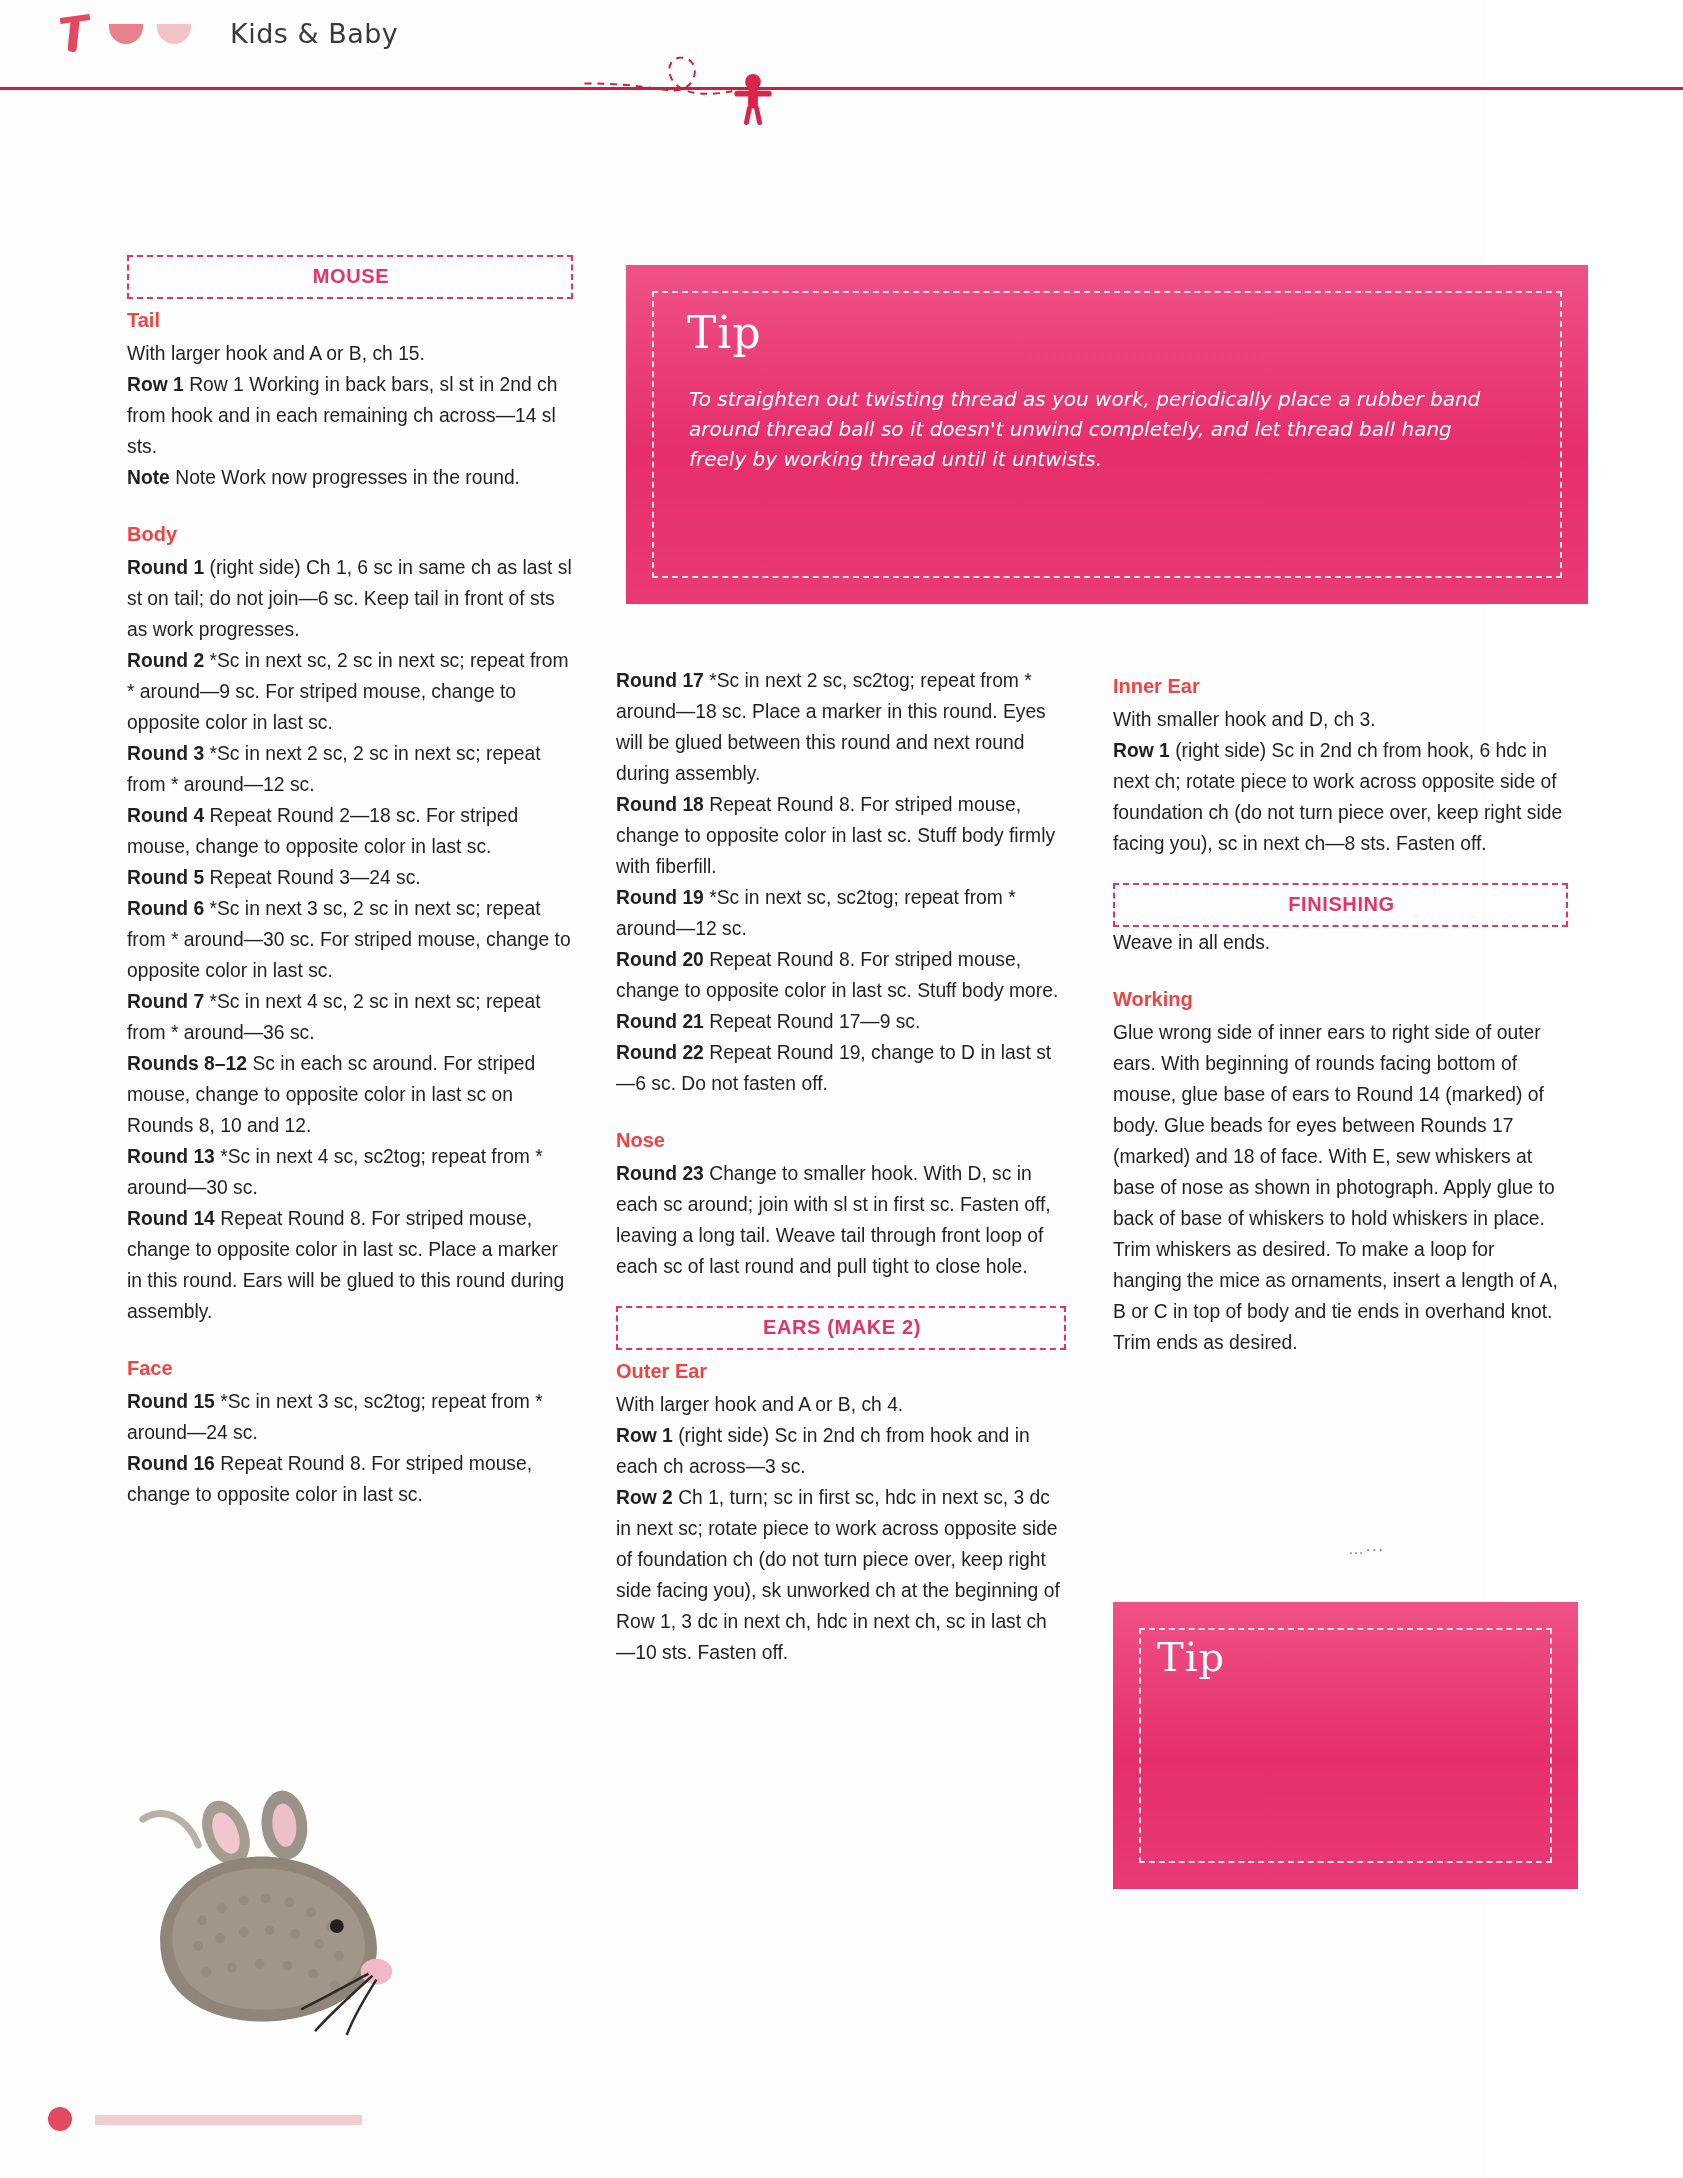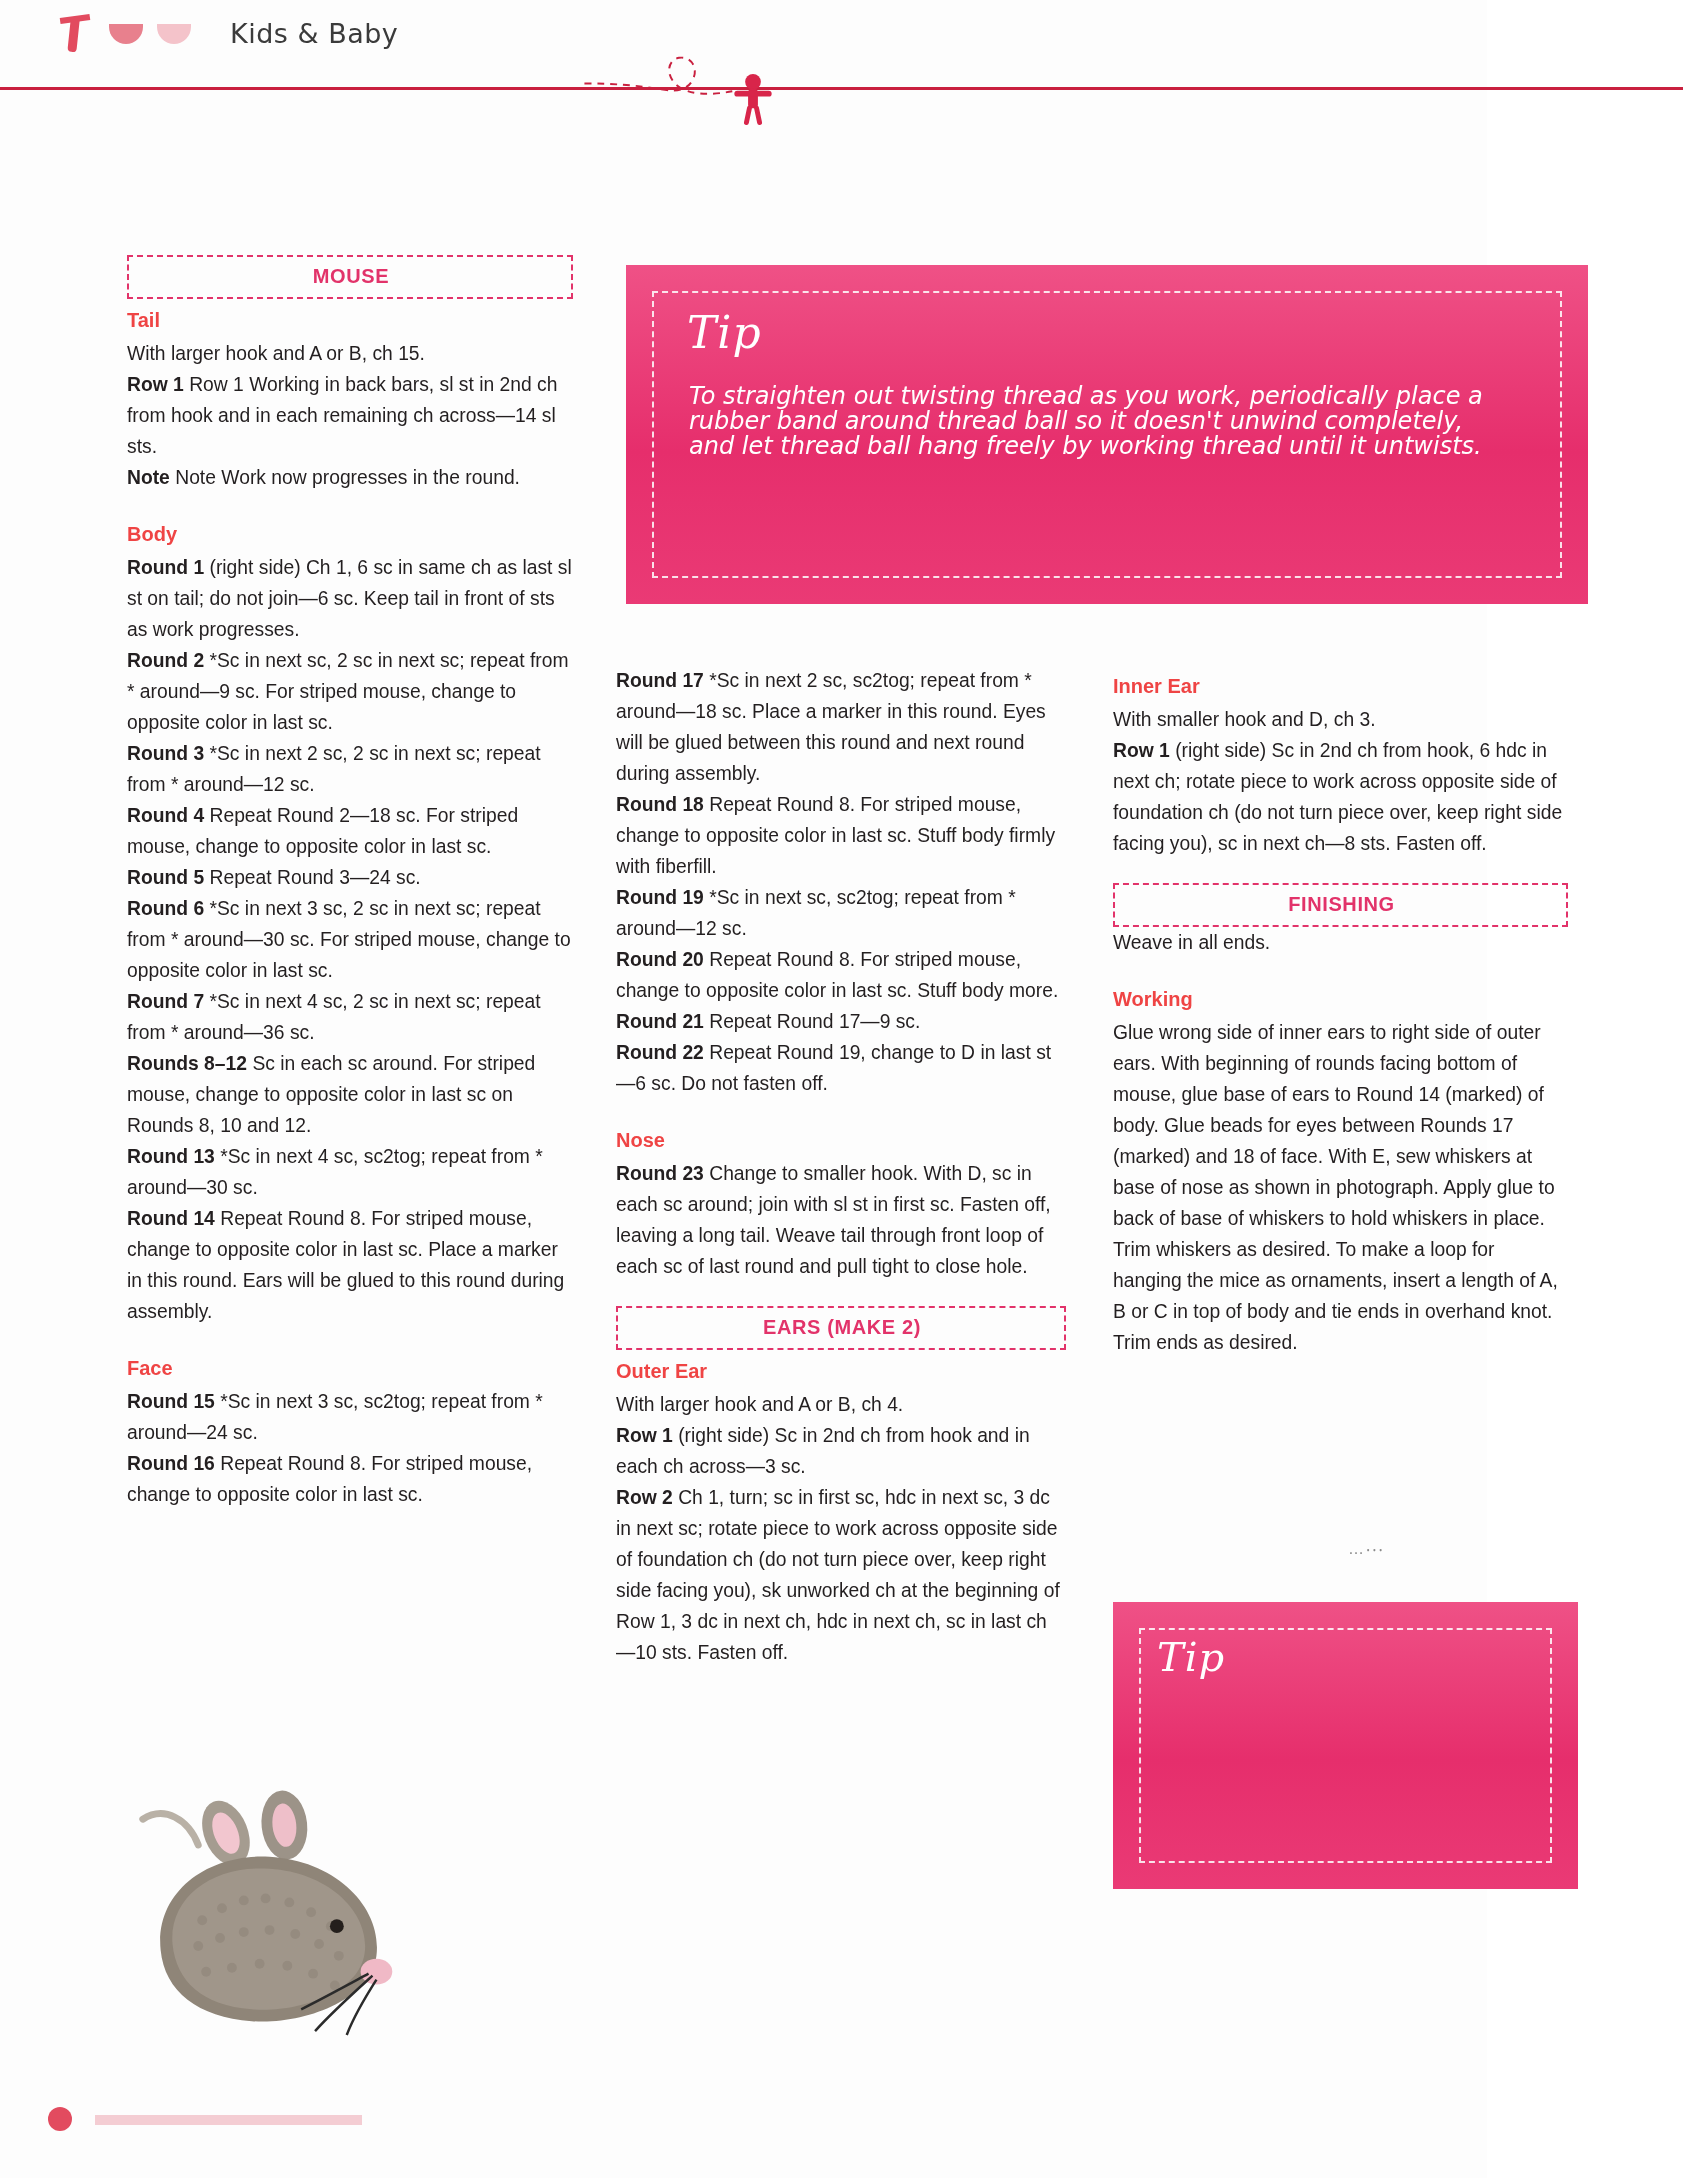--- a/index.html
+++ b/index.html
@@ -151,31 +151,30 @@
   .tipbox .inner {
     position: absolute;
     left: 26px; right: 26px; top: 26px; bottom: 26px;
     border: 2px dashed rgba(255,255,255,0.85);
     box-sizing: border-box;
   }
   .tipbox .tipword {
     position: absolute;
     color: #ffffff;
     font-family: "DejaVu Serif", serif;
-    font-style: italic;
     font-size: 44px;
     letter-spacing: 1px;
   }
   .tipbox .tiptext {
     position: absolute;
     color: #ffffff;
     font-family: "DejaVu Sans", sans-serif;
     font-style: italic;
-    font-size: 24px;
-    line-height: 25px;
+    font-size: 20px;
+    line-height: 30px;
   }
   #tip-box-1 {
     left: 626px; top: 265px; width: 962px; height: 339px;
   }
   #tip-box-1 .tipword { left: 61px; top: 42px; }
   #tip-box-1 .tiptext { left: 63px; top: 119px; width: 822px; }
 
   #tip-box-2 {
     left: 1113px; top: 1602px; width: 465px; height: 287px;
   }

